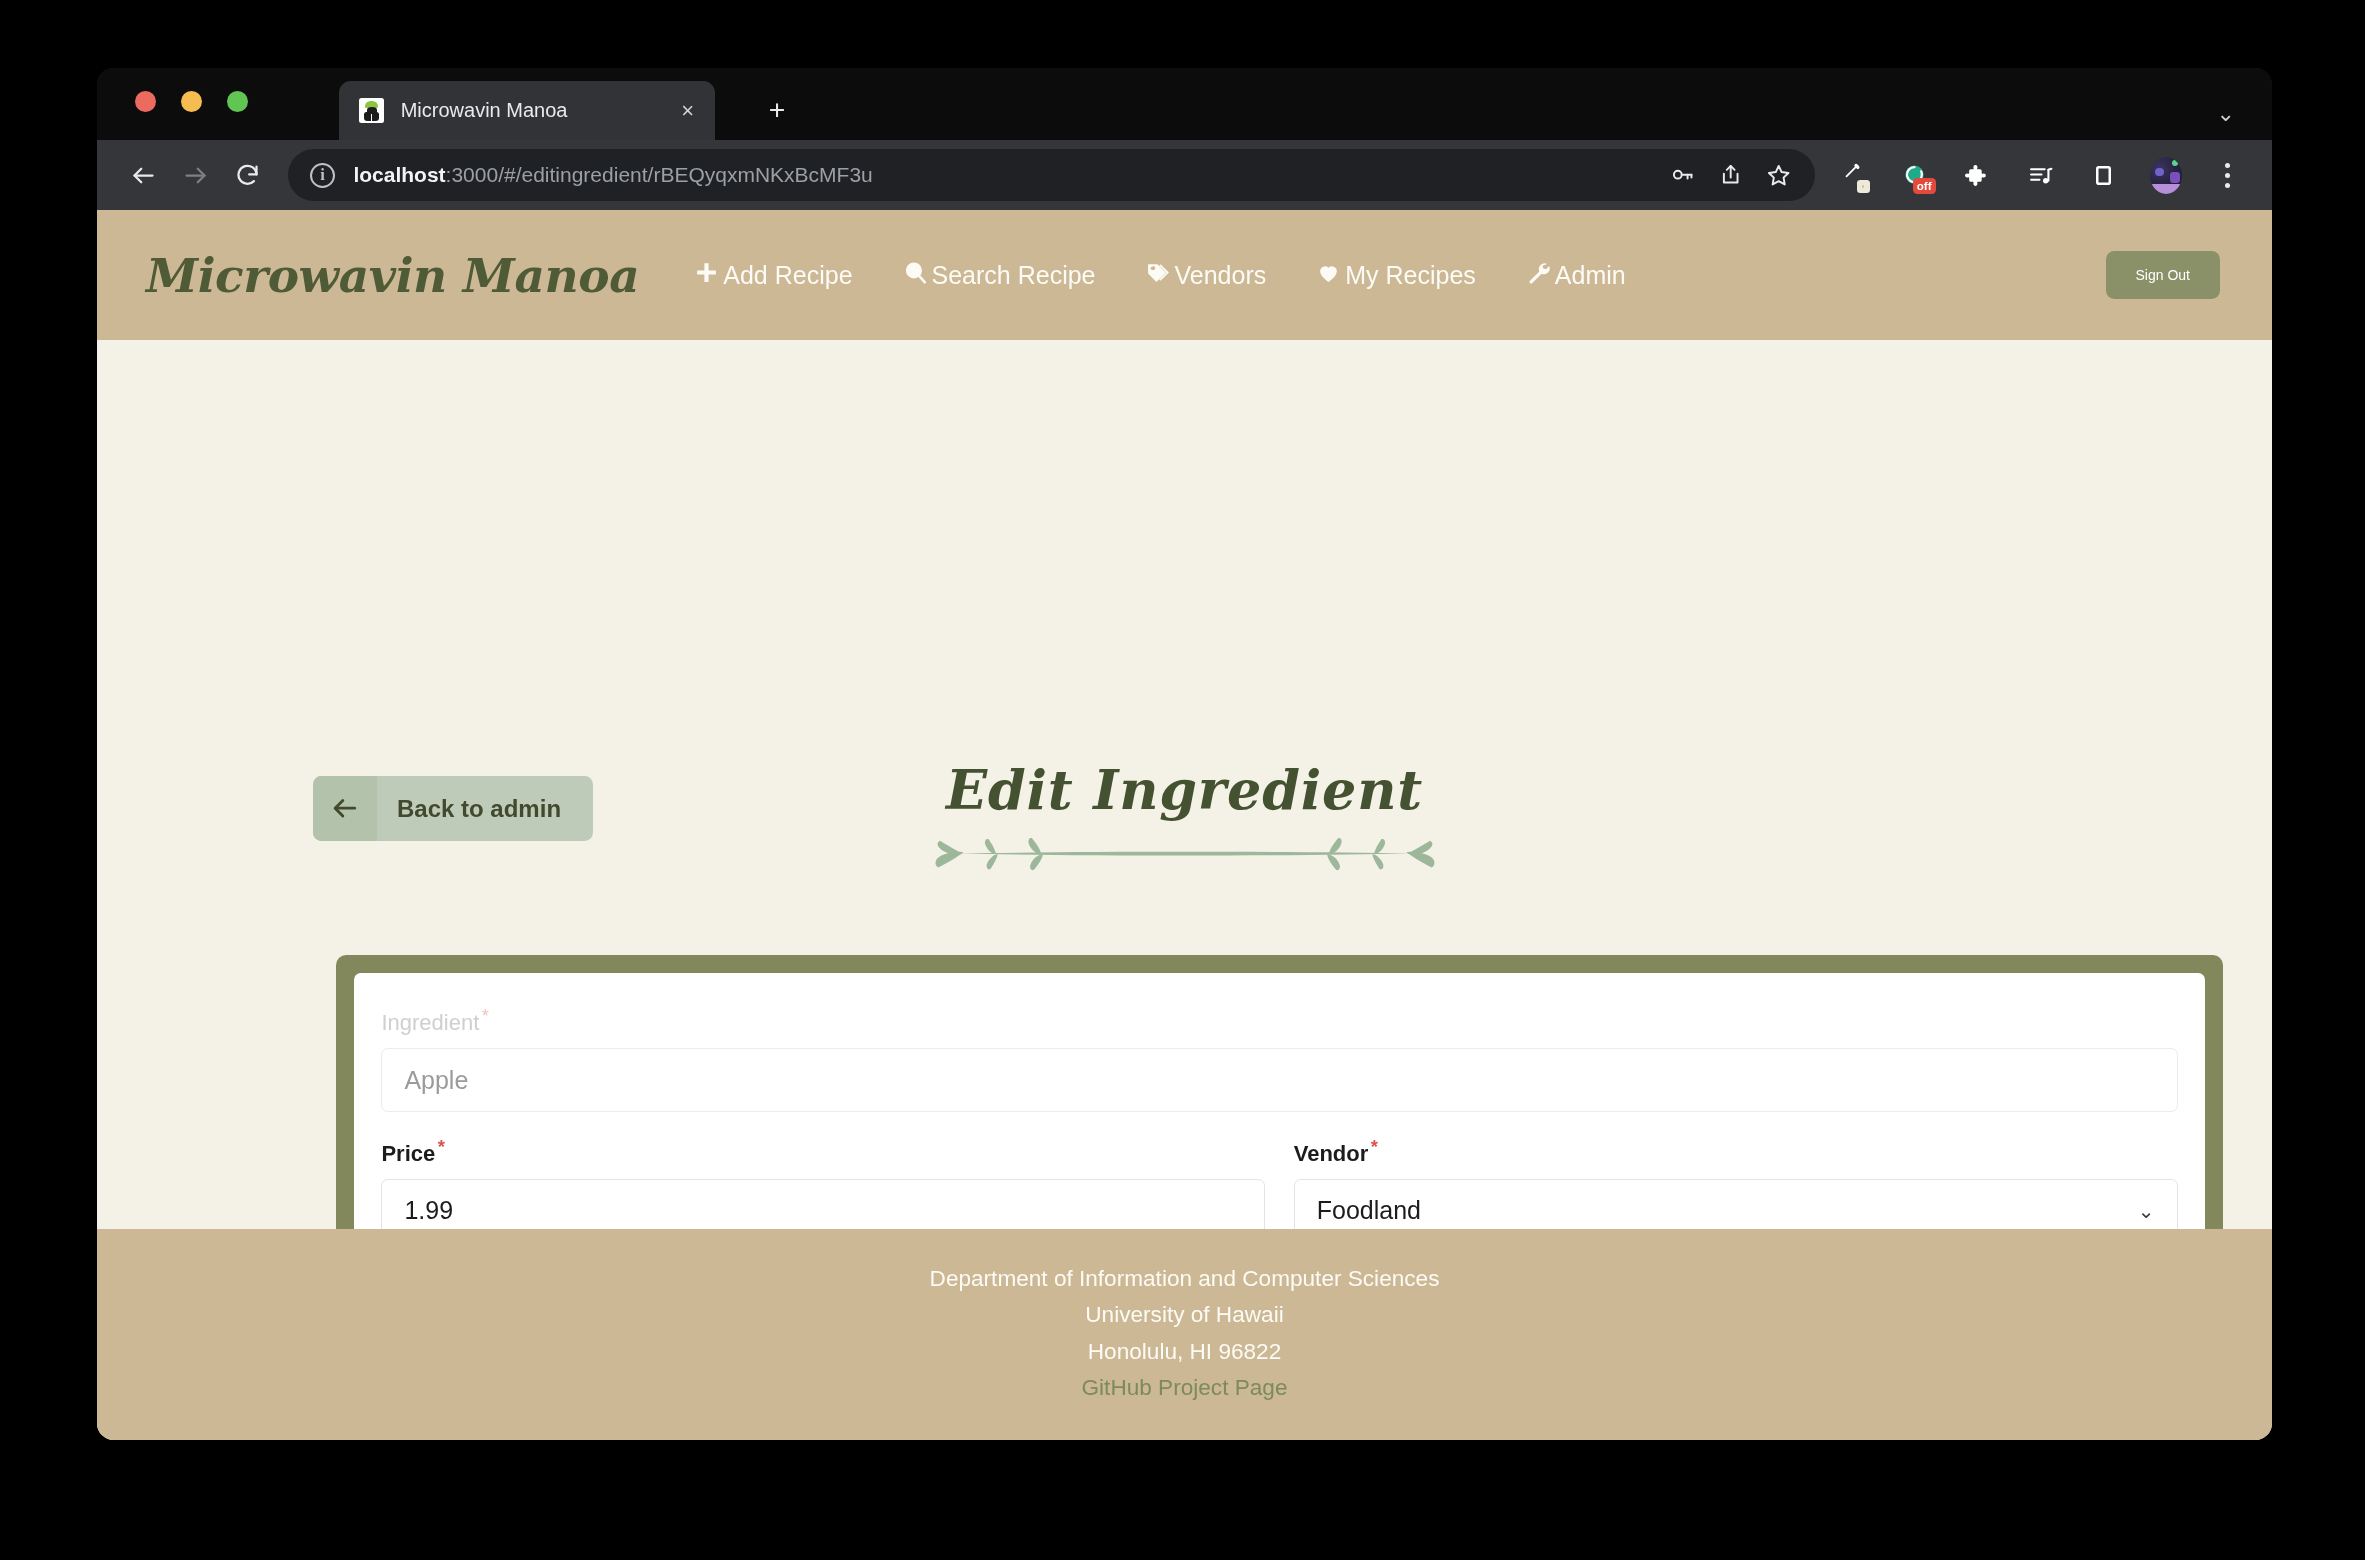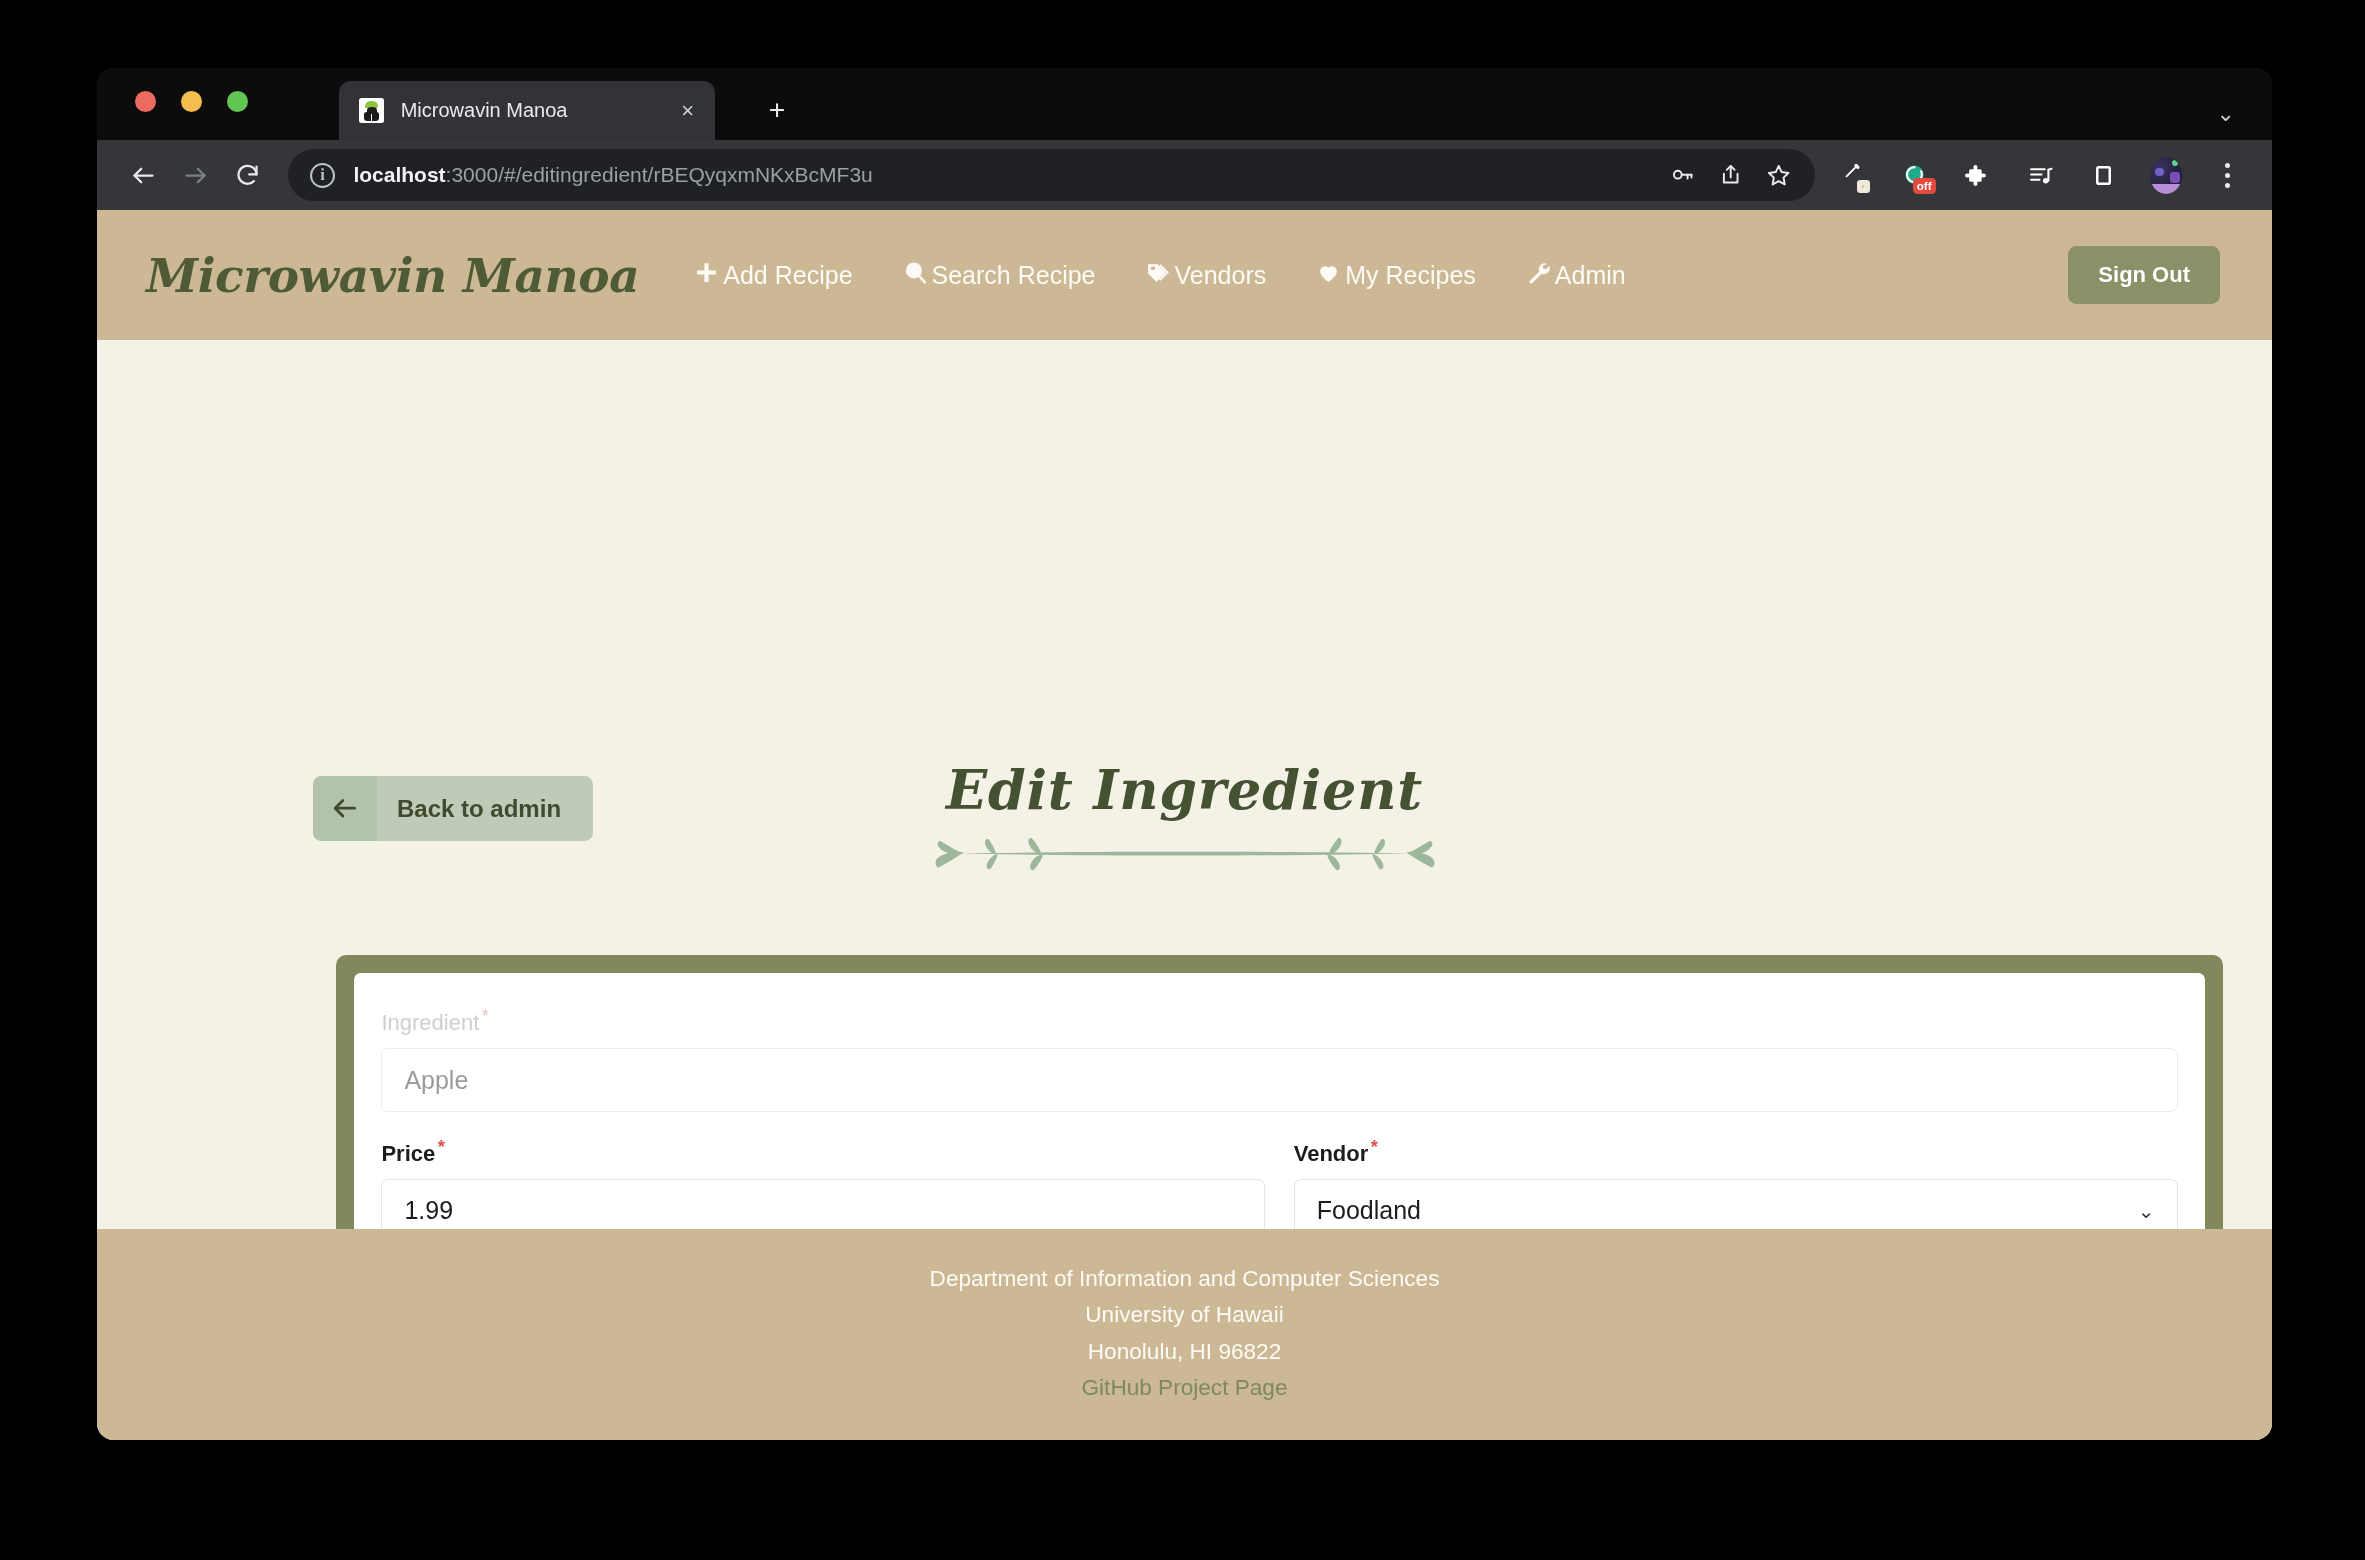--- a/index.html
+++ b/index.html
@@ -260,22 +260,22 @@
     gap: 4px;
     color: #fdfbf6;
     font-size: 25px;
     white-space: nowrap;
   }
   .nav-link svg { width: 25px; height: 25px; fill: #fdfbf6; flex: 0 0 auto; }
   .signout-btn {
     margin-left: auto;
     background: #8a9068;
     color: #ffffff;
-    font-size: 22px;
-    font-weight: 700;
+    font-size: 14px;
+    font-weight: 400;
     padding: 16px 30px;
     border-radius: 8.4px;
     white-space: nowrap;
   }
 
   
   .main {
     flex: 1 1 auto;
     position: relative;
     padding: 0 0 0 0;

